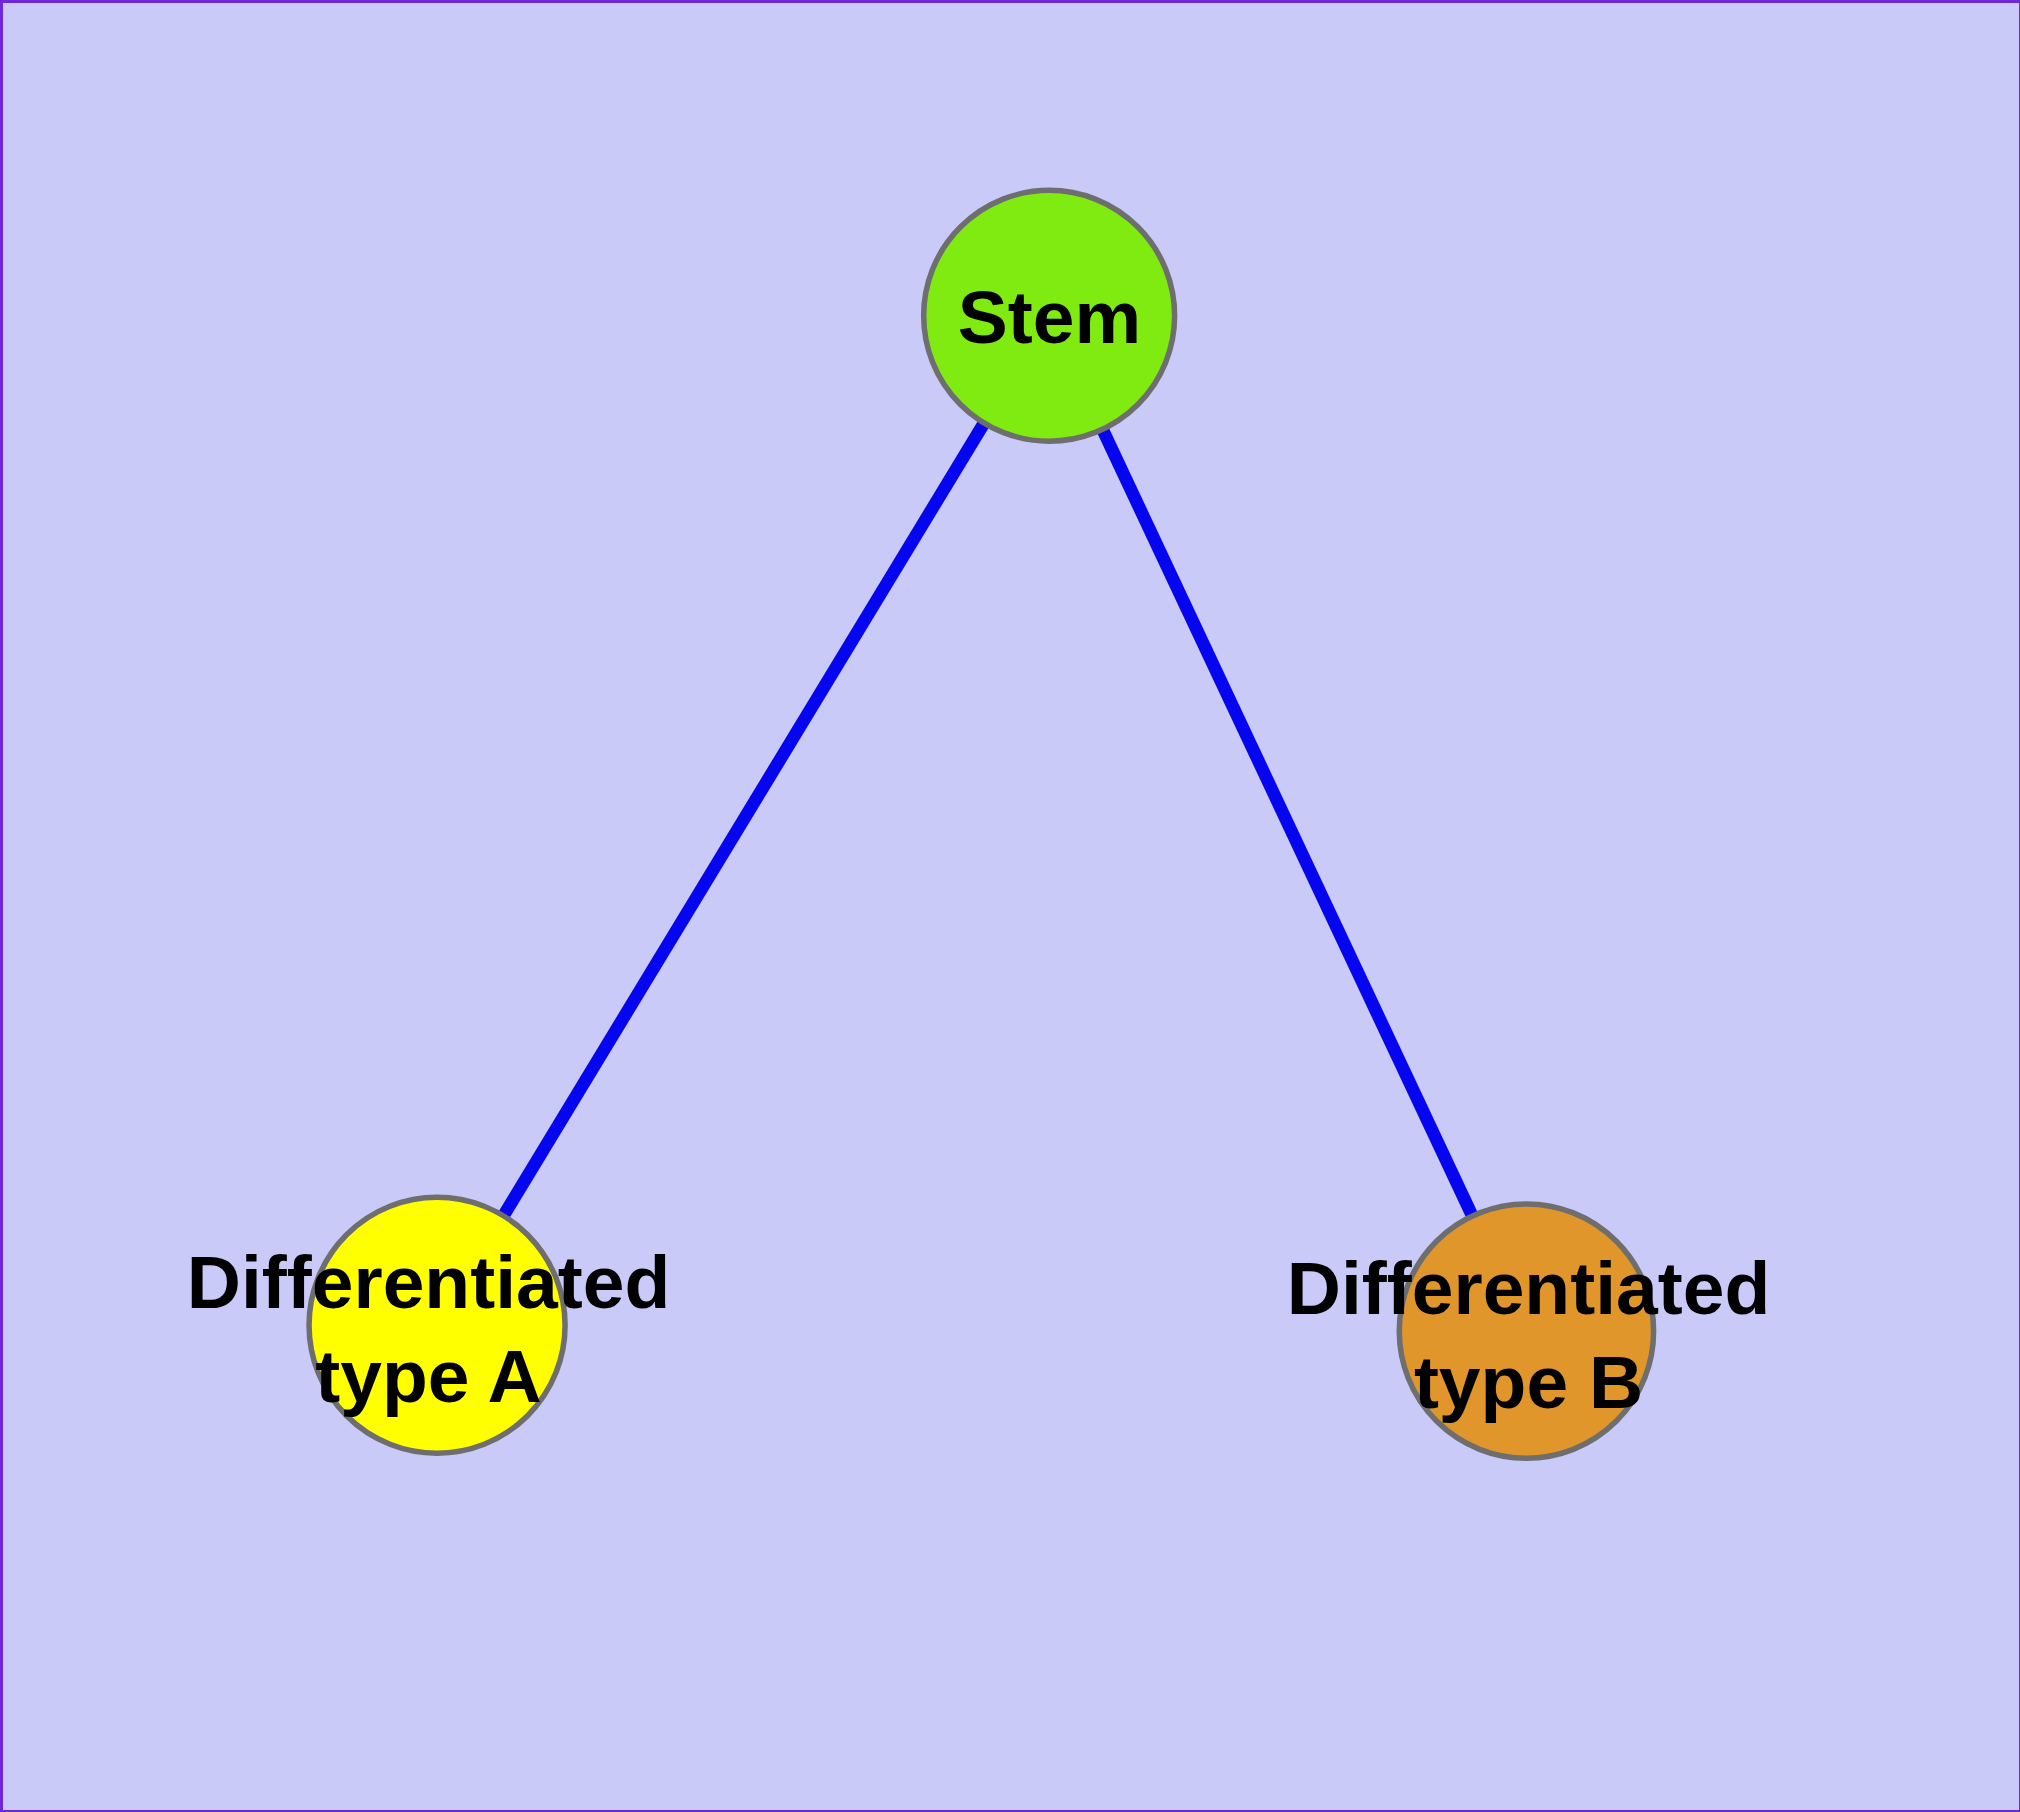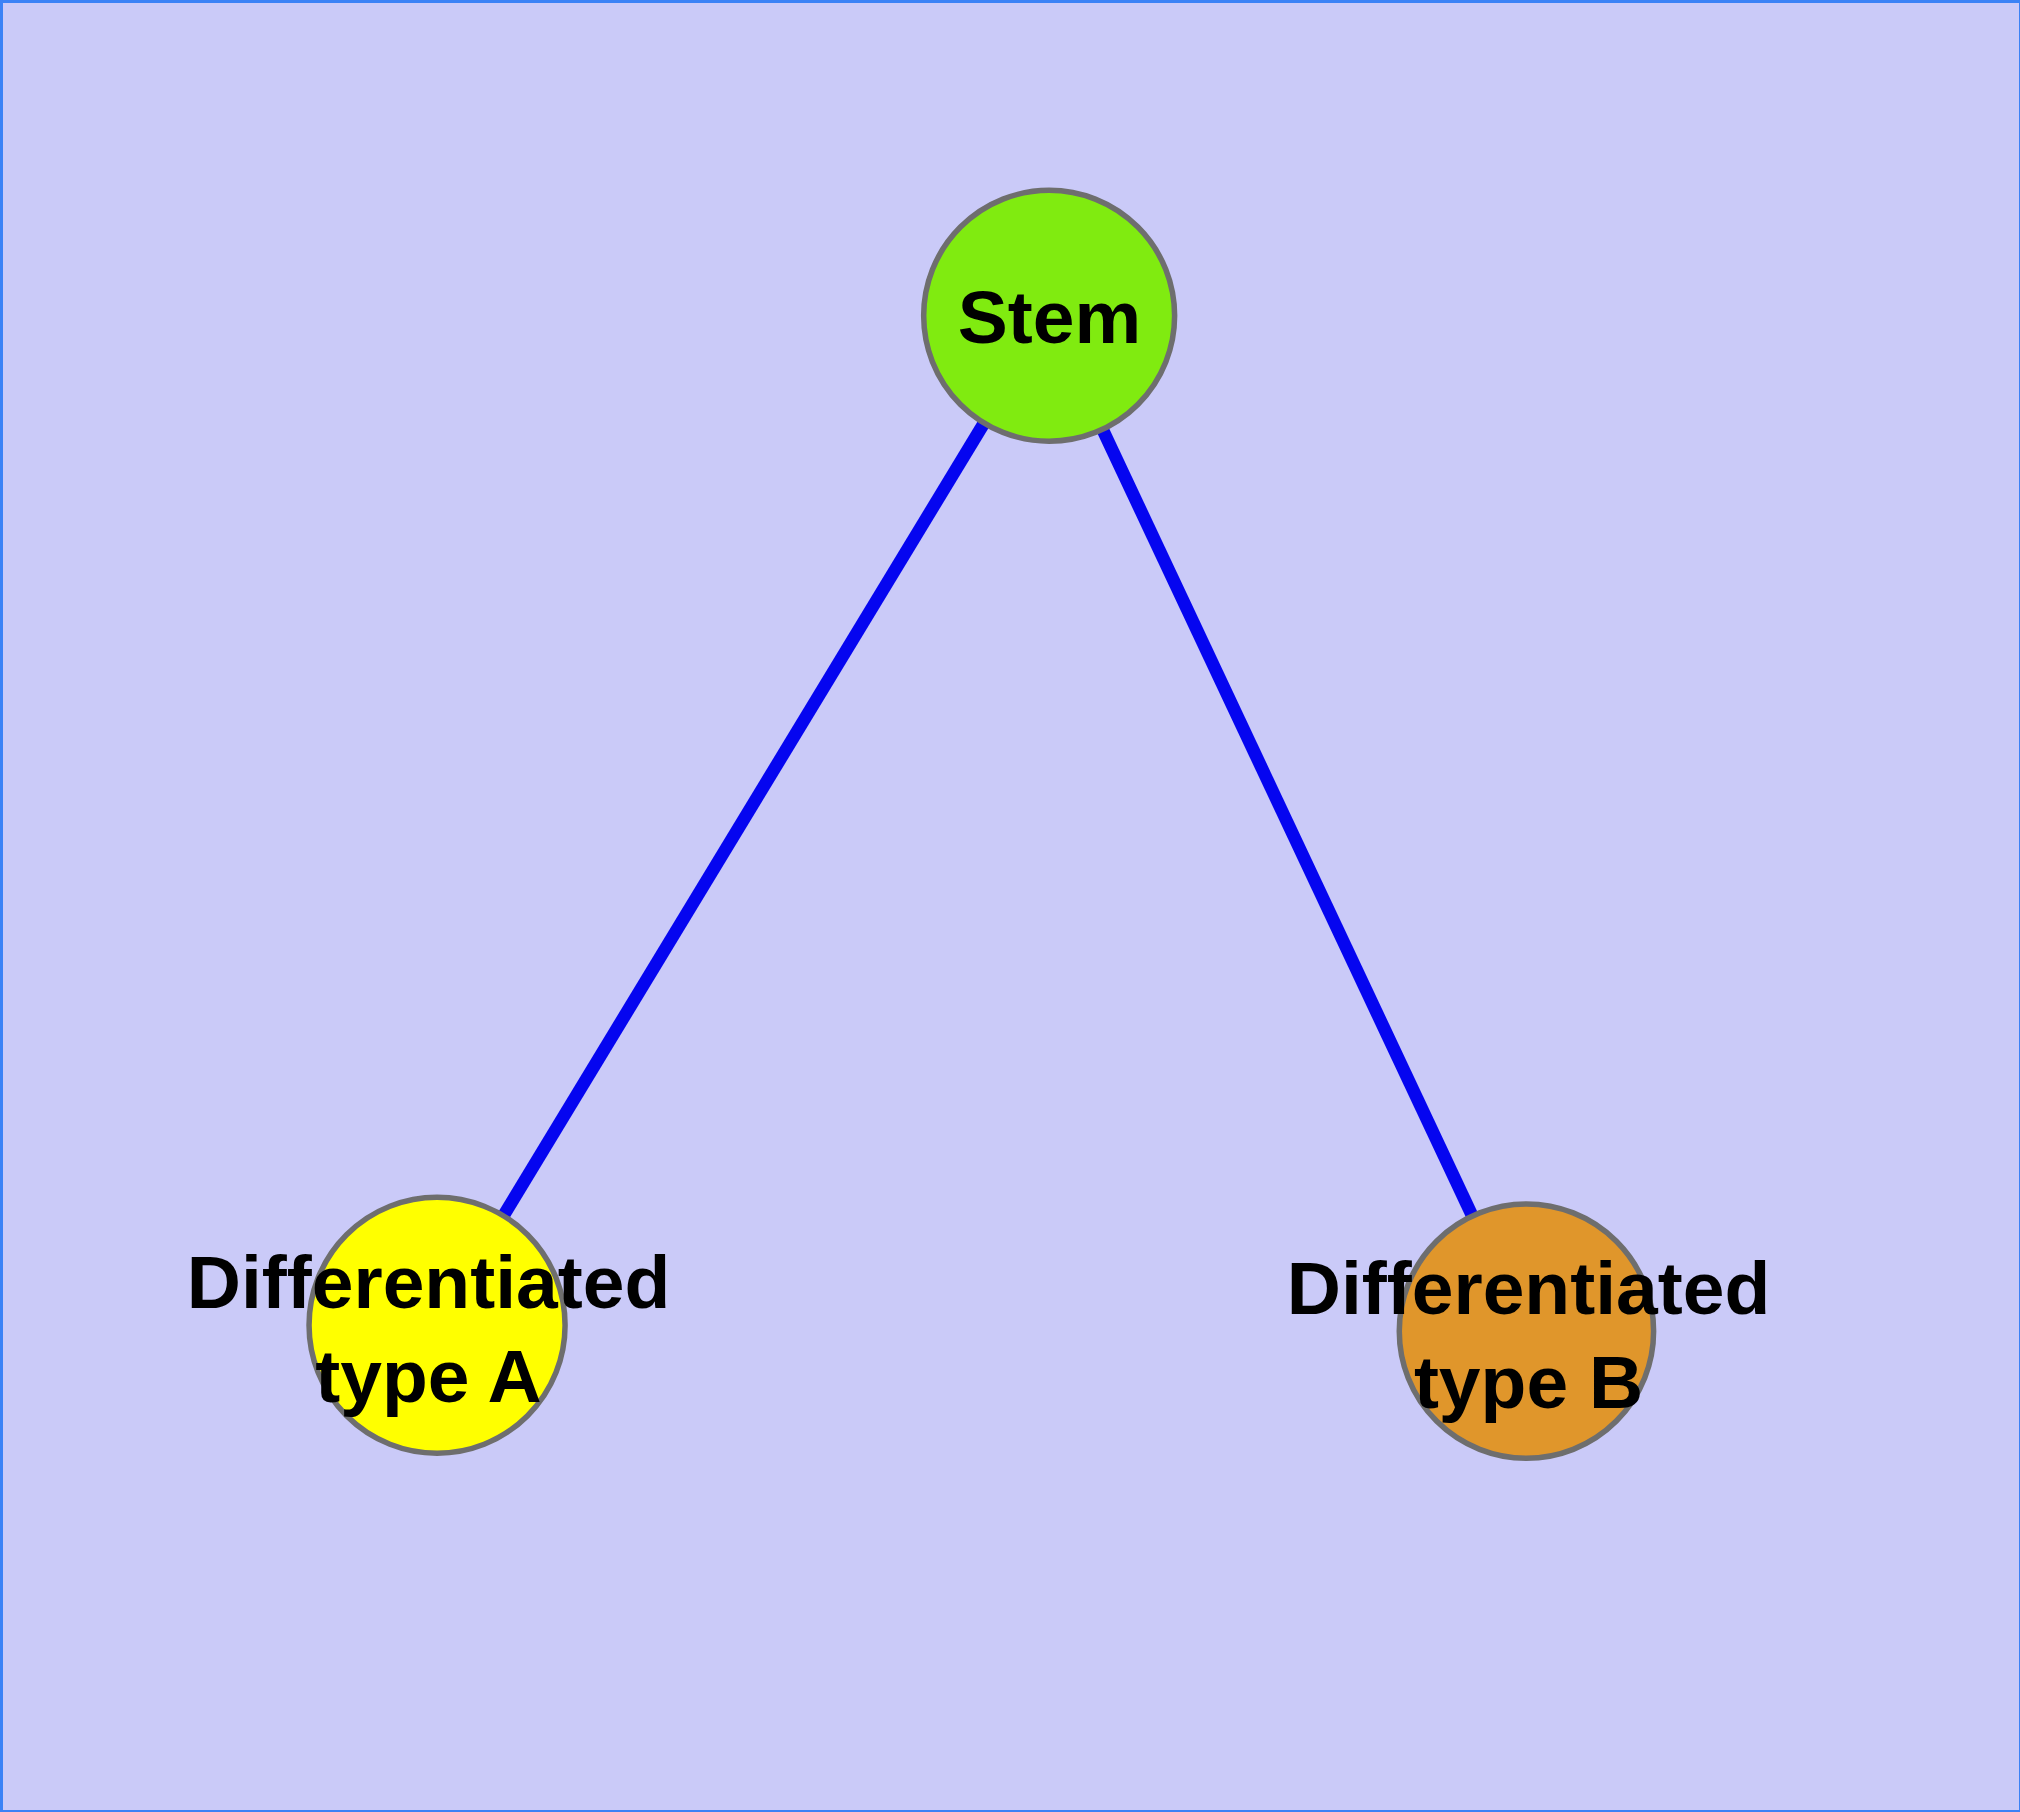--- a/index.html
+++ b/index.html
@@ -8,21 +8,21 @@
     width: 2021px;
     height: 1812px;
     background: #ffffff;
     overflow: hidden;
     font-family: "Liberation Sans", sans-serif;
   }
   .page {
     position: relative;
     width: 2021px;
     height: 1812px;
-    background: #3b82f6;
+    background: #6d28d9;
   }
   .plot-canvas {
     position: absolute;
     left: 2.5px;
     top: 2.5px;
     right: 2.5px;
     bottom: 2.5px;
     background: #cacaf8; 
   }
   .graph-svg {

